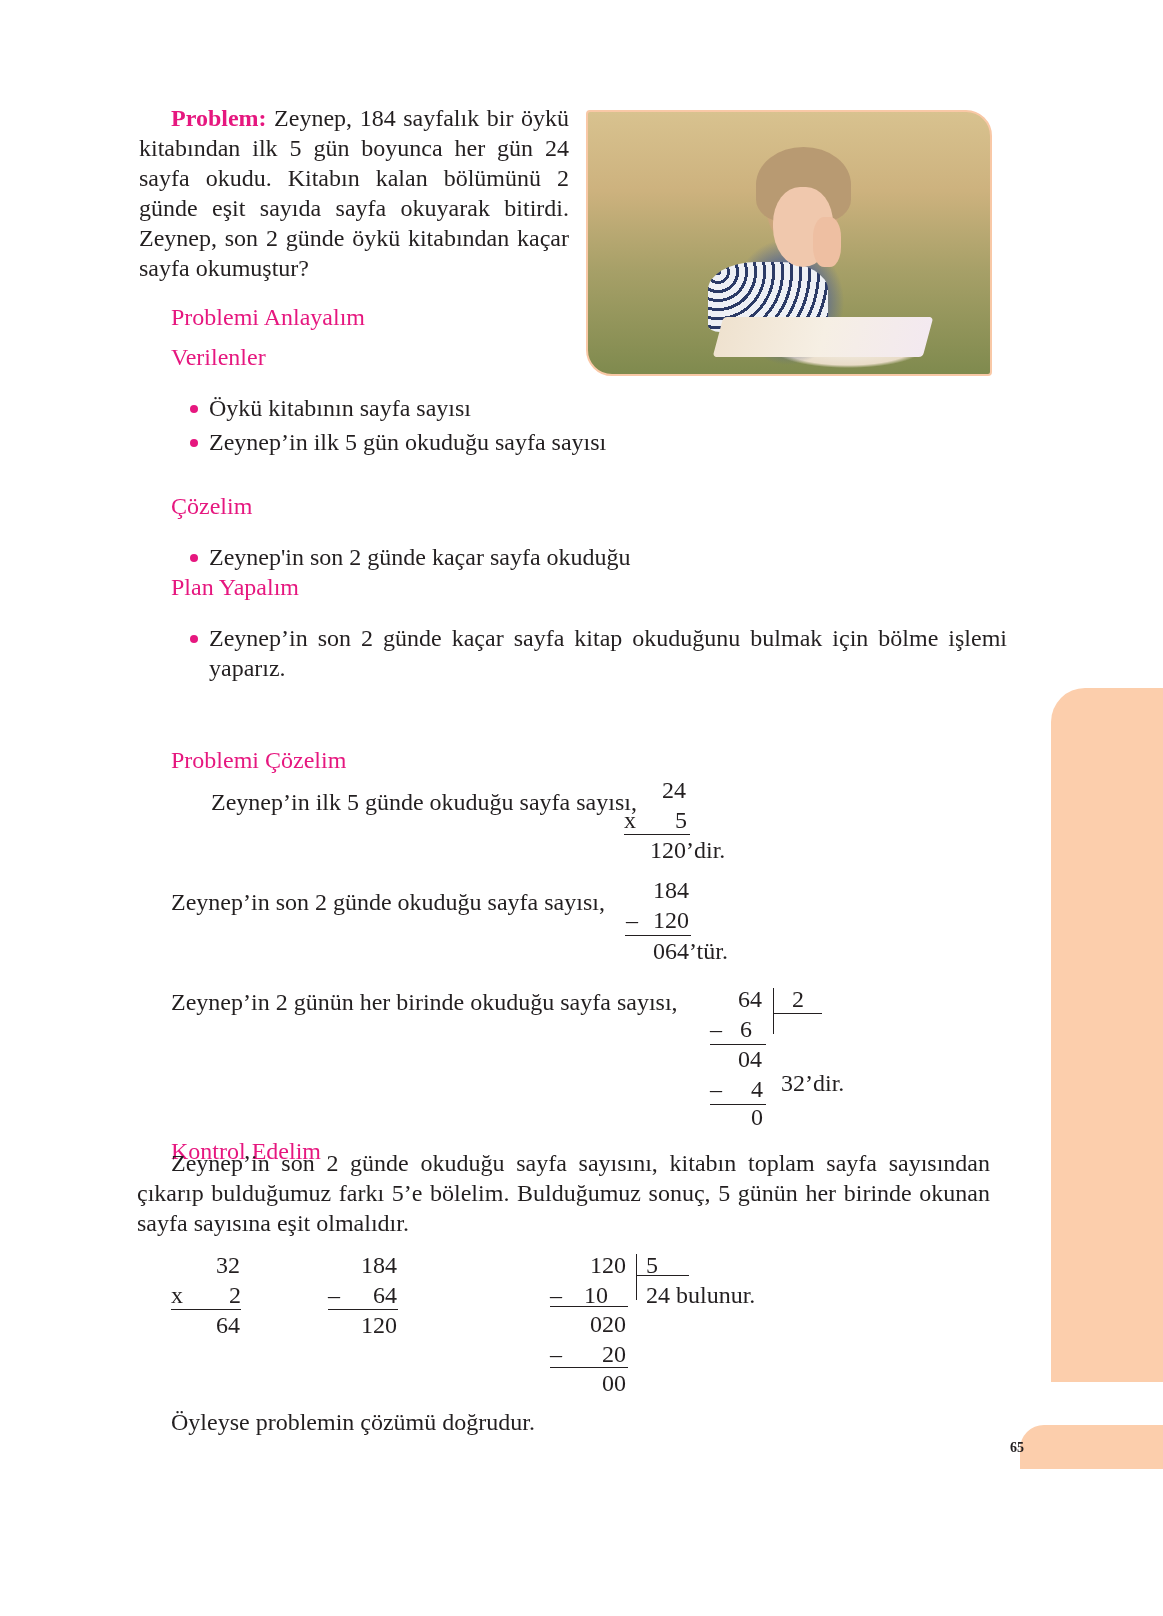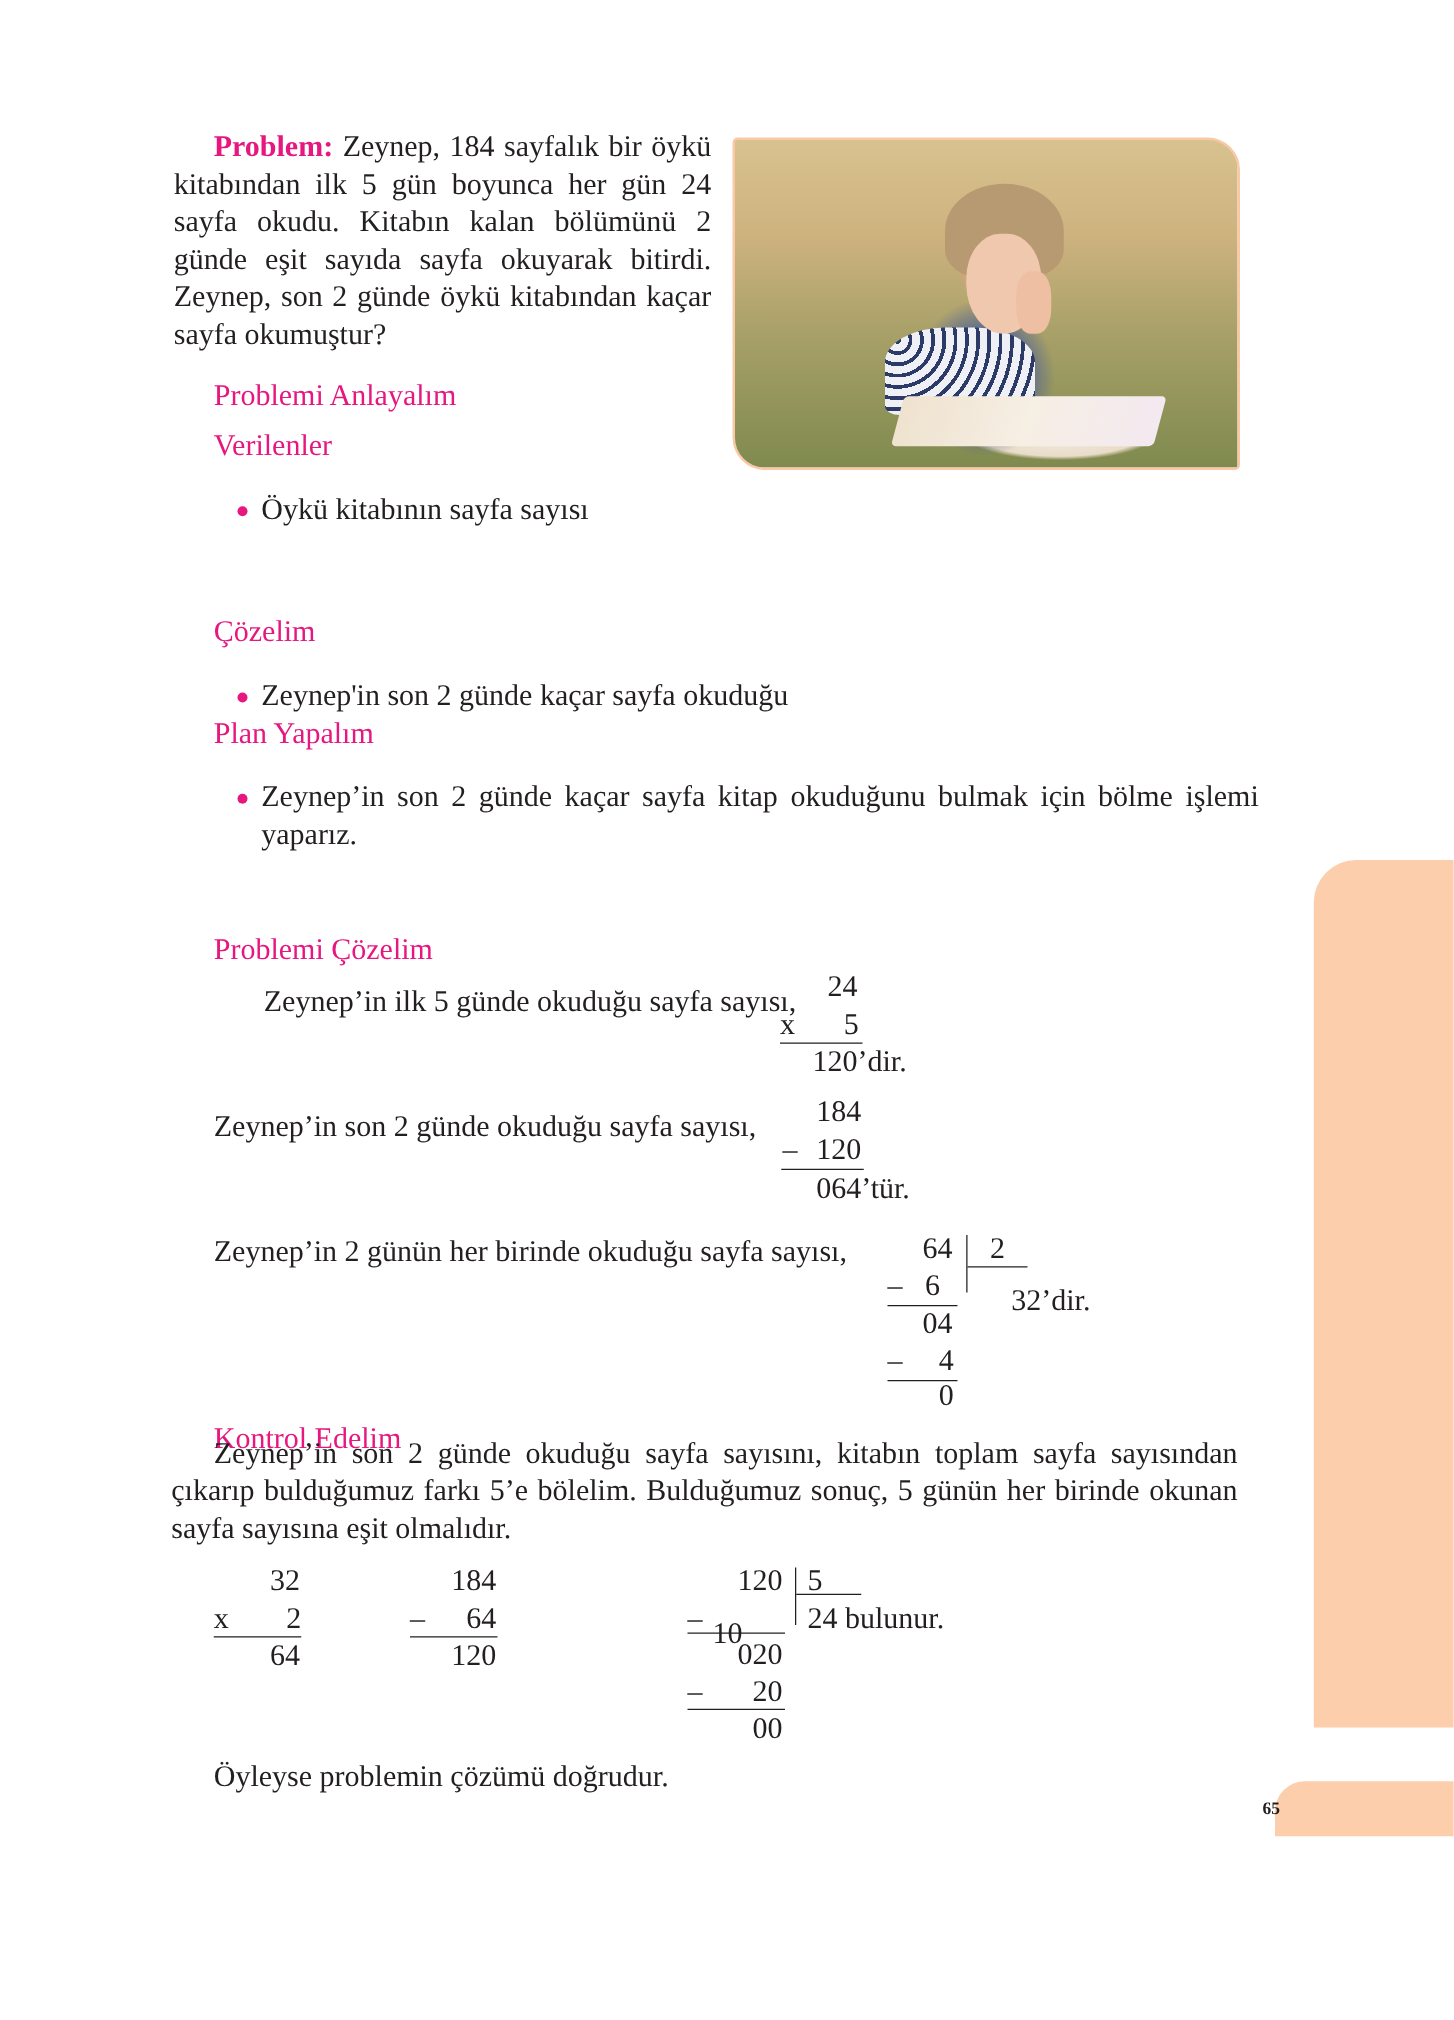--- a/index.html
+++ b/index.html
@@ -86,20 +86,21 @@
   <div class="dress"></div>
   <div class="face"></div>
   <div class="hand"></div>
   <div class="book"></div>
 </div>
 
 <div class="abs heading" style="left:171px;top:302px;">Problemi Anlayalım</div>
 <div class="abs heading" style="left:171px;top:342px;">Verilenler</div>
 <ul class="abs bullets" style="left:171px;top:377px;width:820px;">
   <li style="margin-bottom:4px">Öykü kitabının sayfa sayısı</li>
+  <li style="margin-bottom:4px">Zeynep’in ilk 5 gün okuduğu sayfa sayısı</li>
 </ul>
 
 <div class="abs heading" style="left:171px;top:491px;">Çözelim</div>
 <ul class="abs bullets" style="left:171px;top:526px;width:820px;">
   <li>Zeynep'in son 2 günde kaçar sayfa okuduğu</li>
 </ul>
 
 <div class="abs heading" style="left:171px;top:572px;">Plan Yapalım</div>
 <ul class="abs bullets" style="left:171px;top:607px;width:820px;text-align:justify;">
   <li>Zeynep’in son 2 günde kaçar sayfa kitap okuduğunu bulmak için bölme işlemi yaparız.</li>
@@ -119,21 +120,21 @@
 <div class="num" style="left:626px;top:905px;">–</div>
 <div class="num" style="left:653px;top:905px;">120</div>
 <div class="hline" style="left:625px;top:935px;width:66px;"></div>
 <div class="num" style="left:653px;top:936px;"><span>064</span><span>’tür.</span></div>
 
 <div class="abs" style="left:171px;top:987px;">Zeynep’in 2 günün her birinde okuduğu sayfa sayısı,</div>
 <div class="num" style="left:738px;top:984px;">64</div>
 <div class="vline" style="left:773px;top:988px;height:46px;"></div>
 <div class="num" style="left:792px;top:984px;">2</div>
 <div class="hline" style="left:774px;top:1013px;width:48px;"></div>
-<div class="num" style="left:781px;top:1026px;margin-left:28px;"><span>32</span><span>’dir.</span></div>
+<div class="num" style="left:781px;top:1068px;"><span>32</span><span>’dir.</span></div>
 <div class="num" style="left:710px;top:1014px;">–</div>
 <div class="num" style="left:740px;top:1014px;">6</div>
 <div class="hline" style="left:710px;top:1044px;width:56px;"></div>
 <div class="num" style="left:738px;top:1044px;">04</div>
 <div class="num" style="left:710px;top:1074px;">–</div>
 <div class="num" style="left:751px;top:1074px;">4</div>
 <div class="hline" style="left:710px;top:1104px;width:56px;"></div>
 <div class="num" style="left:751px;top:1102px;">0</div>
 
 <div class="abs heading" style="left:171px;top:1114px;margin-top:22px;">Kontrol Edelim</div>
@@ -150,21 +151,21 @@
 <div class="num" style="left:373px;top:1280px;">64</div>
 <div class="hline" style="left:328px;top:1309px;width:70px;"></div>
 <div class="num" style="left:361px;top:1310px;">120</div>
 
 <div class="num" style="left:590px;top:1250px;">120</div>
 <div class="vline" style="left:636px;top:1254px;height:46px;"></div>
 <div class="num" style="left:646px;top:1250px;">5</div>
 <div class="hline" style="left:637px;top:1275px;width:52px;"></div>
 <div class="num" style="left:646px;top:1280px;text-align:right;"><span>24</span><span> bulunur.</span></div>
 <div class="num" style="left:550px;top:1280px;">–</div>
-<div class="num" style="left:570px;top:1280px;margin-top:12px;">10</div>
+<div class="num" style="left:584px;top:1280px;">10</div>
 <div class="hline" style="left:550px;top:1306px;width:78px;"></div>
 <div class="num" style="left:590px;top:1309px;">020</div>
 <div class="num" style="left:550px;top:1339px;">–</div>
 <div class="num" style="left:602px;top:1339px;">20</div>
 <div class="hline" style="left:550px;top:1367px;width:78px;"></div>
 <div class="num" style="left:602px;top:1368px;">00</div>
 
 <div class="abs" style="left:171px;top:1407px;">Öyleyse problemin çözümü doğrudur.</div>
 
 <div class="side-tab"></div>

